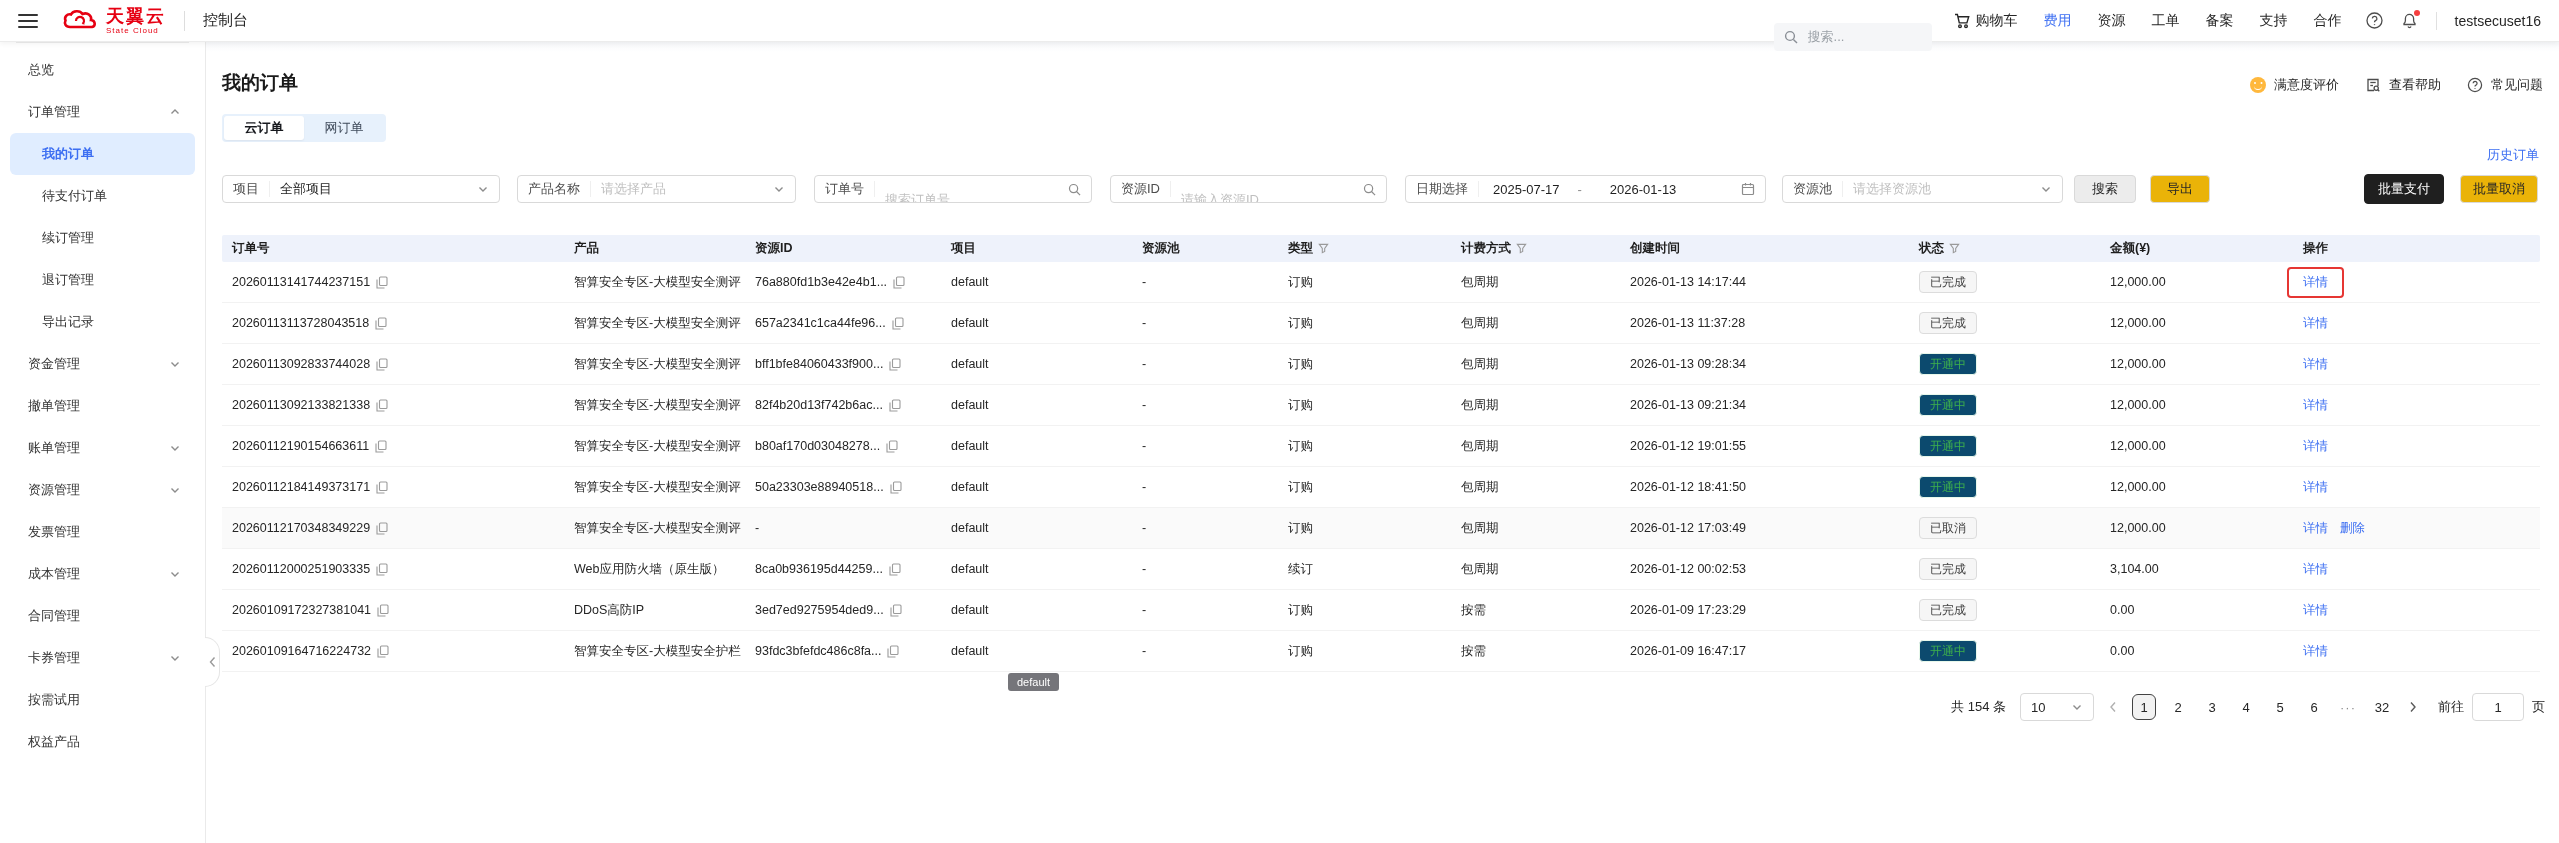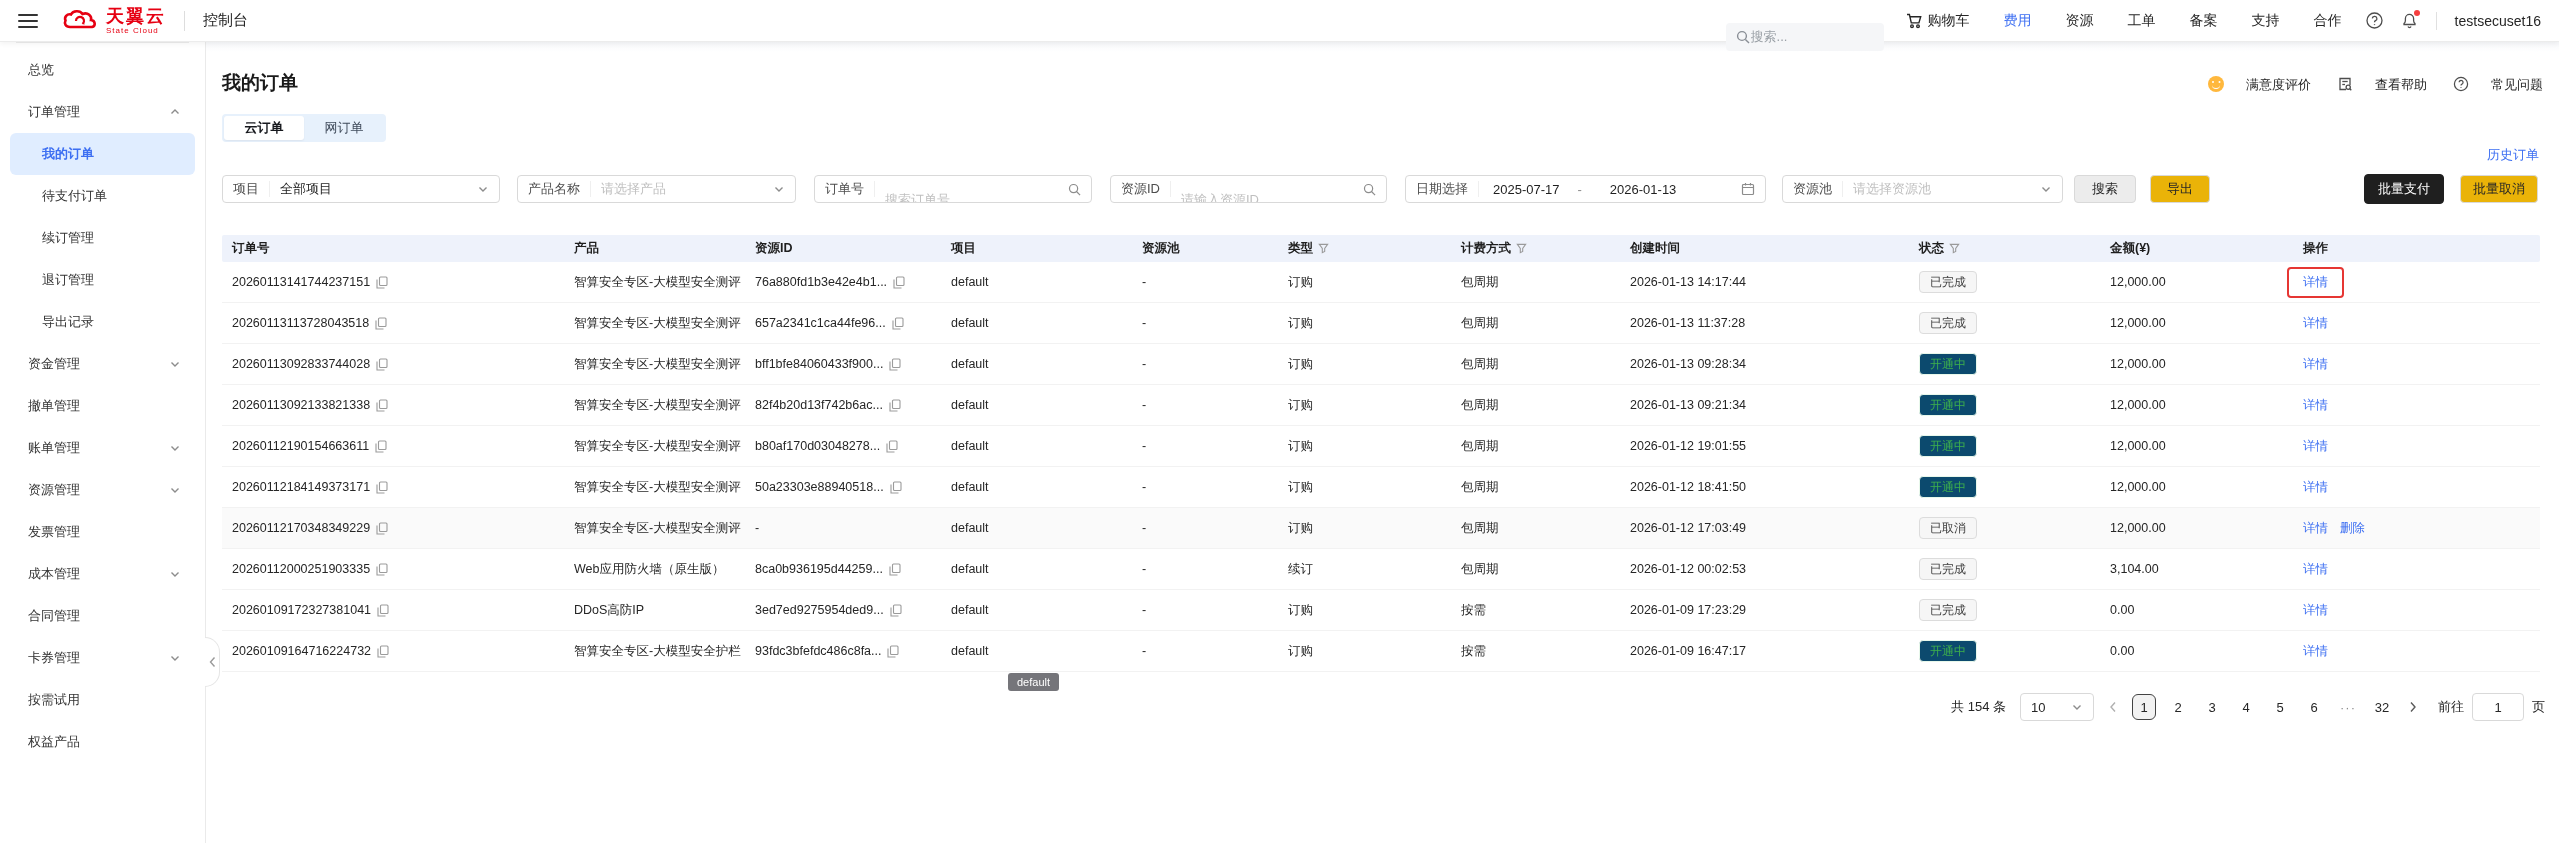--- a/index.html
+++ b/index.html
@@ -17,25 +17,25 @@
   .burger { width:20px; display:flex; flex-direction:column; gap:4px; cursor:pointer; }
   .burger i { height:2px; background:#333; border-radius:1px; }
   .logo { display:flex; align-items:center; gap:8px; margin-left:24px; }
   .logo-text { display:flex; flex-direction:column; line-height:1; }
   .logo-cn { color:#e60012; font-size:18px; font-weight:bold; letter-spacing:2px; }
   .logo-en { color:#e60012; font-size:8px; margin-top:2px; letter-spacing:1px; }
   .nav-div { width:1px; height:20px; background:#ddd; margin:0 18px; }
   .console { font-size:15px; color:#1f1f1f; }
   .nav-spacer { flex:1; }
   .nav-search { width:158px; height:28px; background:#f5f6f8; border-radius:4px;
-    display:flex; align-items:center; padding:0 10px; gap:1px; margin-right:22px;margin-top:32px; }
+    display:flex; align-items:center; padding:0 10px; gap:10px; margin-right:22px;margin-top:32px; }
   .nav-search input { border:none; outline:none; background:transparent; width:110px; font-size:13px; color:#333;
     font-family:inherit; }
   .nav-search input::placeholder { color:#9aa0a6; }
-  .nav-items { display:flex; align-items:center; gap:34px; font-size:14px; color:#262626; }
+  .nav-items { display:flex; align-items:center; gap:26px; font-size:14px; color:#262626; }
   .nav-item { display:flex; align-items:center; gap:5px; cursor:pointer; white-space:nowrap; }
   .nav-item.active { color:#3d6ff2; }
   .icon-btns { display:flex; align-items:center; gap:18px; margin-left:24px; }
   .bell-wrap { position:relative; }
   .bell-dot { position:absolute; top:-2px; right:-2px; width:6px; height:6px; background:#f53f3f; border-radius:50%; }
   .username { font-size:14px; margin-left:18px; }
   .nav-div2 { width:1px; height:18px; background:#e0e0e0; margin-left:18px; }
 
   
   .sidebar { position:absolute; top:42px; left:0; bottom:0; width:206px; background:#fff;
@@ -53,21 +53,21 @@
     border:1px solid #e5e5e5; border-left:none; border-radius:0 26px 26px 0; z-index:20;
     display:flex; align-items:center; justify-content:center; color:#999; cursor:pointer; }
 
   
   .main { position:absolute; top:42px; left:206px; right:0; bottom:0; background:#fff; }
   .main::before { content:""; position:absolute; top:0; left:0; right:0; height:10px;
     background:linear-gradient(#f7f8fa, #fff); }
   .page-title { position:absolute; left:16px; top:28px; font-size:19px; font-weight:bold; color:#1a1a1a; }
   .help-links { position:absolute; right:16px; top:34px; display:flex; align-items:center; gap:26px;
     font-size:13px; color:#262626; }
-  .help-item { display:flex; gap:22px; cursor:pointer;font-family:Liberation Mono, monospace; }
+  .help-item { display:flex; align-items:center; gap:8px; cursor:pointer;font-family:Liberation Mono, monospace; }
   .smiley { width:16px; height:16px; border-radius:50%; background:#ffb83d; position:relative; }
   .smiley::before { content:""; position:absolute; left:3.5px; top:4.5px; width:2.5px; height:2.5px; border-radius:50%;
     background:#fff; box-shadow:6.5px 0 0 #fff; }
   .smiley::after { content:""; position:absolute; left:4px; top:8px; width:8px; height:4px;
     border-bottom:1.6px solid #fff; border-radius:0 0 8px 8px; }
 
   
   .tabs { position:absolute; left:16px; top:72px; height:28px; background:#e7f1fc; border-radius:4px;
     display:flex; align-items:center; padding:2px; }
   .tab { min-width:80px; height:24px; padding:0 16px; display:flex; align-items:center; justify-content:center;

